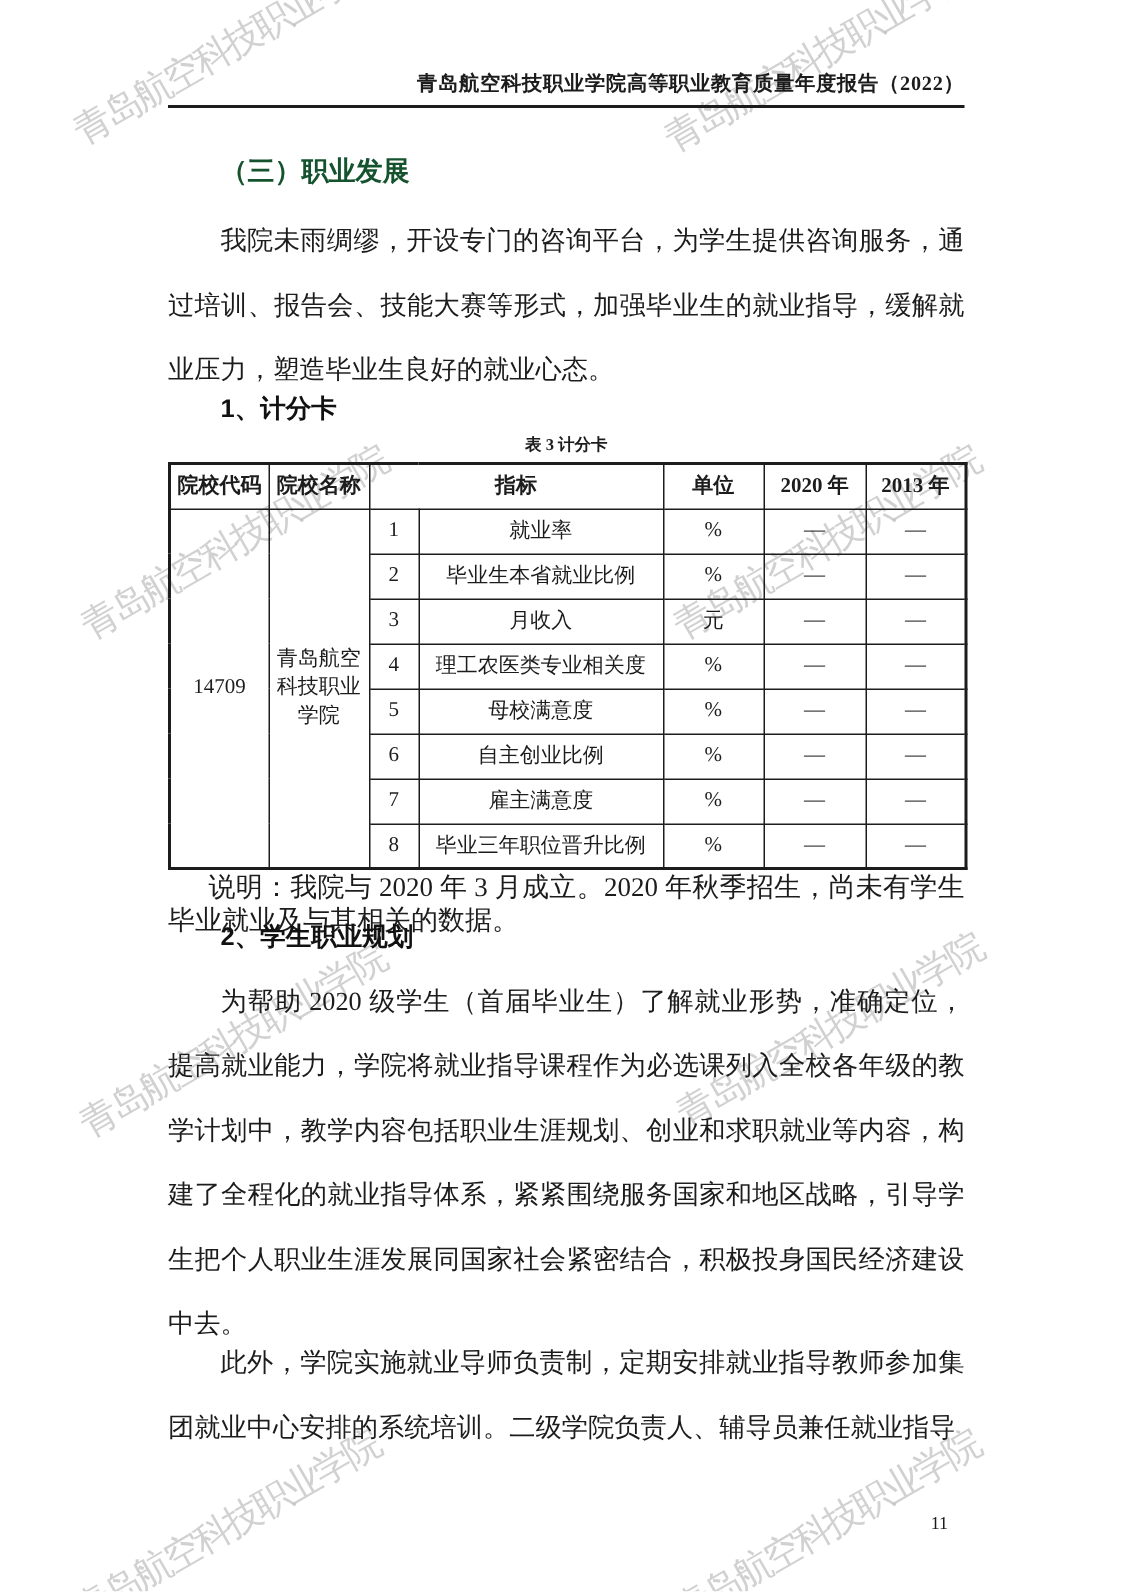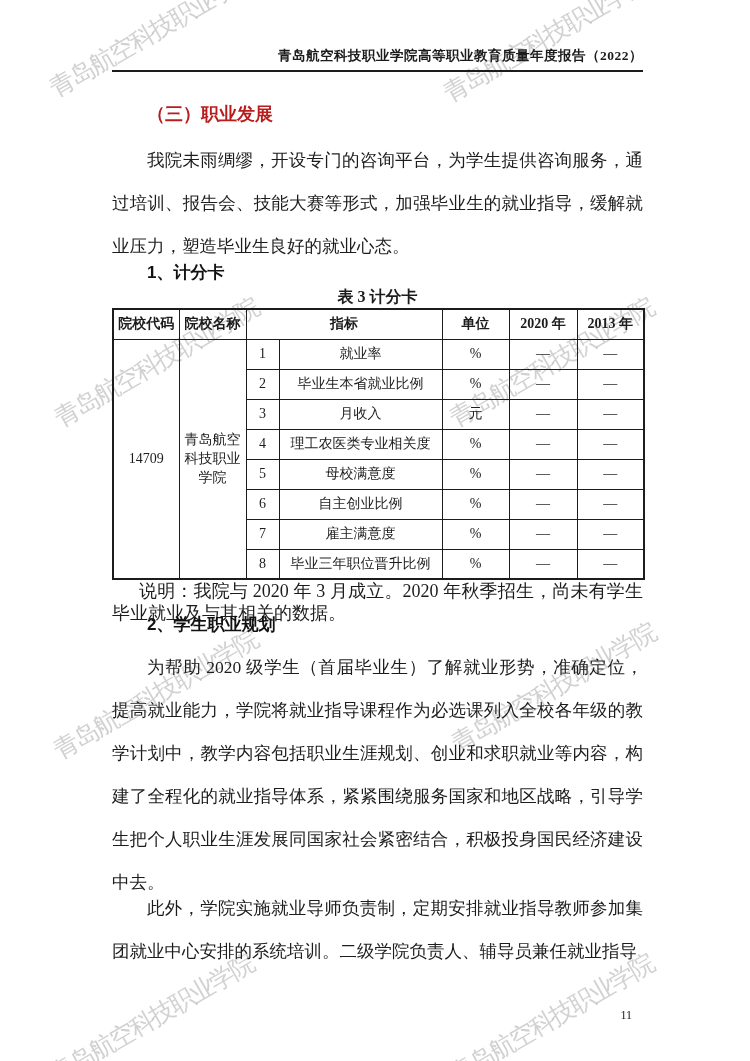--- a/index.html
+++ b/index.html
@@ -41,38 +41,38 @@
     letter-spacing:0.5px;
   }
   .header-rule{
     position:absolute;left:112px;top:70px;width:531px;height:2px;
     background:#1c1c1c;
   }
   .h-section{
     top:101px;left:147px;width:500px;
     font-size:18px;font-weight:bold;line-height:26px;
     font-family:"Liberation Sans","DejaVu Sans",sans-serif;
-    color:#b91c1c;
+    color:#14532d;
   }
   .para{
     font-size:17.5px;line-height:43px;
     text-align:justify;text-justify:inter-character;
     text-indent:2em;
   }
   .para1{top:139px;}
   .h-sub{
     font-size:17px;font-weight:bold;line-height:24px;
     font-family:"Liberation Sans","DejaVu Sans",sans-serif;
     color:#111;left:147px;width:500px;
   }
   .h-sub1{top:261px;}
   .h-sub2{top:613px;}
   .tbl-caption{
     top:287px;text-align:center;
-    font-size:16px;font-weight:bold;line-height:20px;
+    font-size:11px;font-weight:bold;line-height:20px;
   }
   
   table.score{
     position:absolute;left:112px;top:308px;
     border-collapse:collapse;table-layout:fixed;
     width:531px;
     border:2px solid #1c1c1c;
     font-size:14px;
   }
   table.score td,table.score th{

